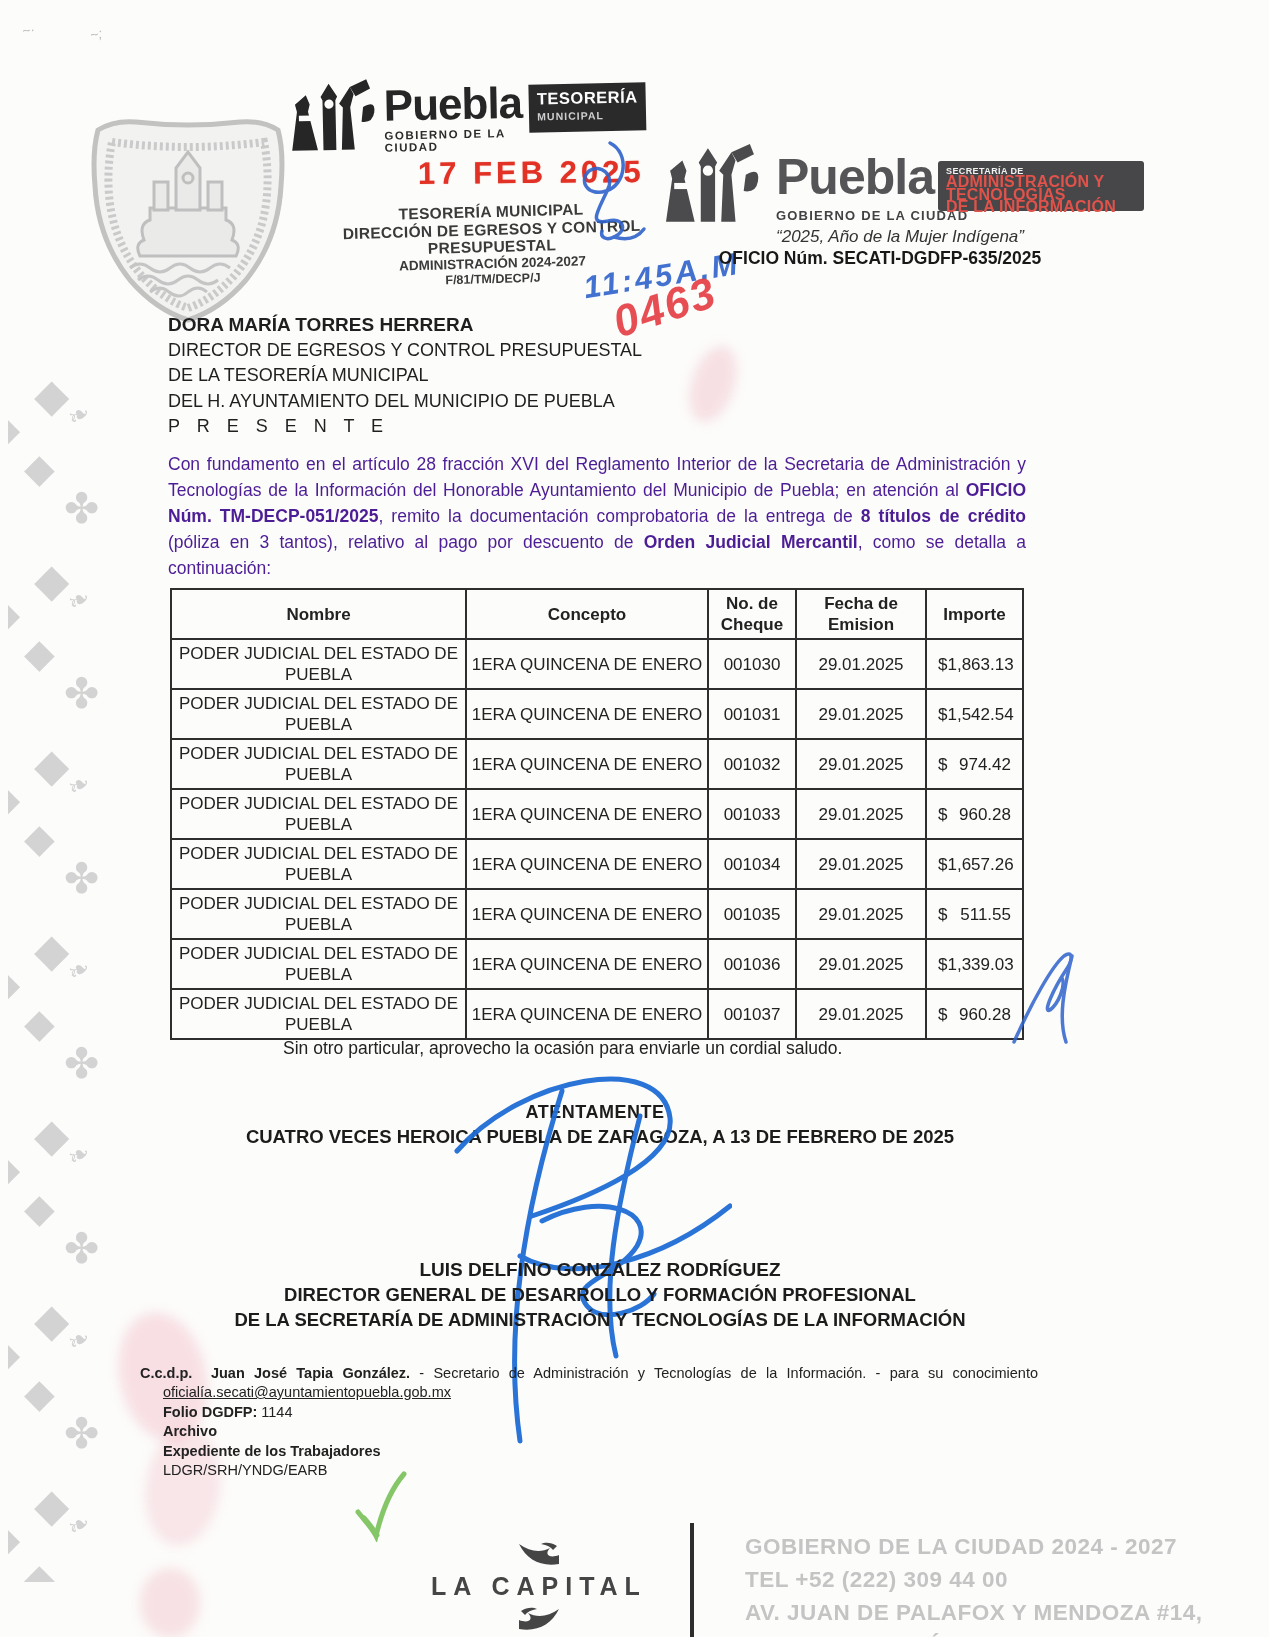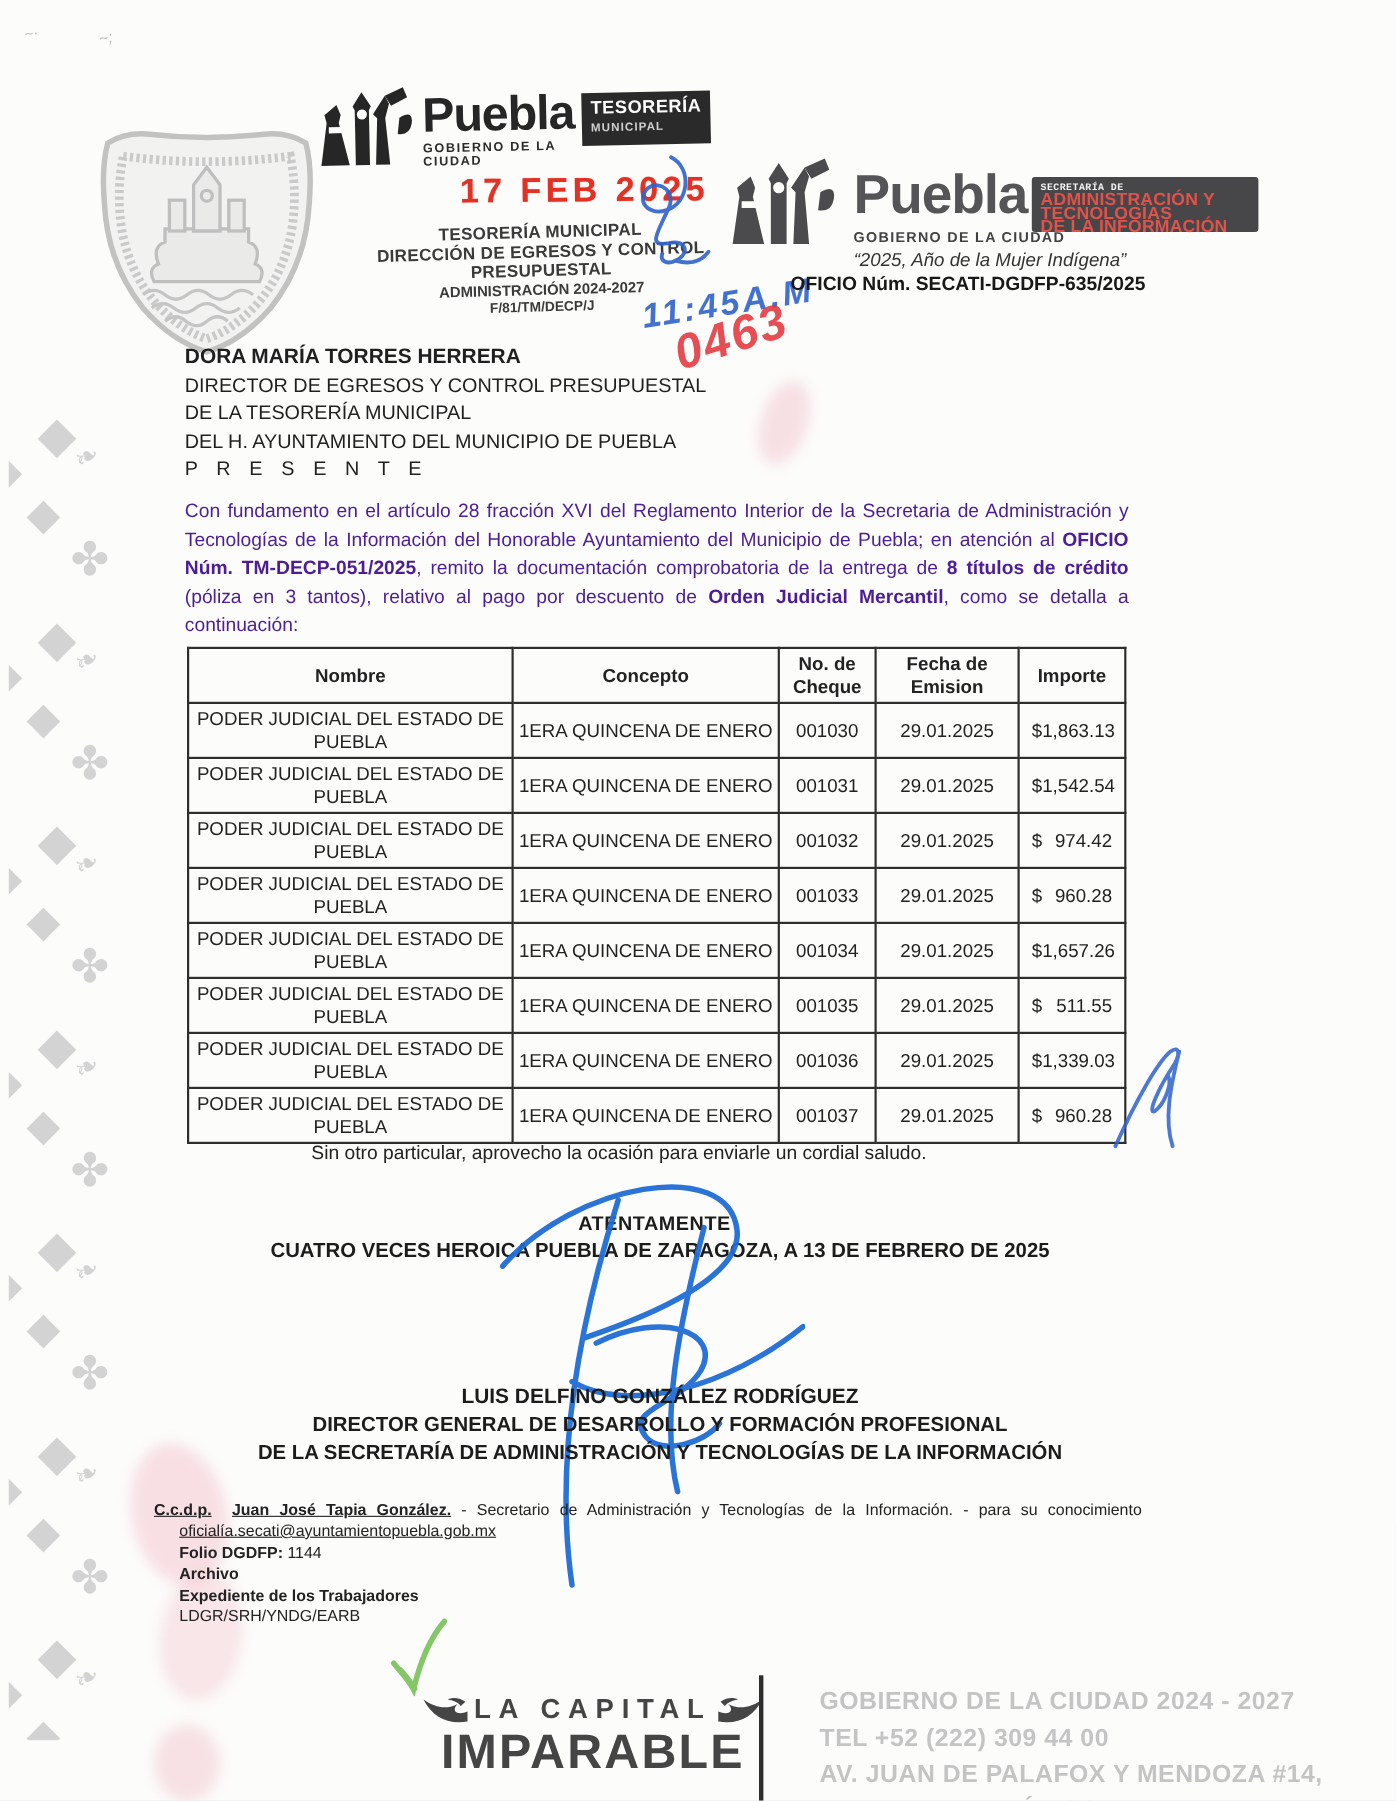--- a/index.html
+++ b/index.html
@@ -56,21 +56,21 @@
   .squiggle-top{position:absolute;left:548px;top:133px;width:100px;height:130px;}
   
   .hdr-skyline{position:absolute;left:652px;top:140px;width:118px;height:92px;}
   .hdr-word-wrap{position:absolute;left:776px;top:152px;}
   .hdr-wordmark{font-size:50px;font-weight:bold;letter-spacing:-1px;color:#555557;line-height:1;}
   .hdr-tagline{font-size:13px;font-weight:bold;letter-spacing:1.2px;color:#424244;margin-top:6px;}
   .hdr-badge{
     position:absolute;left:938px;top:161px;width:206px;height:50px;
     background:#47474a;border-radius:3px;padding:5px 8px;box-sizing:border-box;
   }
-  .hdr-badge .b0{color:#f2f2f2;font-size:9px;font-weight:bold;letter-spacing:.4px;font-family:Liberation Mono, monospace;}
+  .hdr-badge .b0{color:#f2f2f2;font-size:9px;font-weight:bold;letter-spacing:.4px;}
   .hdr-badge .b1,.hdr-badge .b2{color:#e0524a;font-size:16px;font-weight:800;letter-spacing:.2px;line-height:12.5px;}
   .motto{
     position:absolute;left:690px;top:227px;width:420px;text-align:center;
     font-style:italic;font-size:17px;color:#333;
   }
   .oficio-num{
     position:absolute;left:660px;top:248px;width:440px;text-align:center;
     font-weight:bold;font-size:17.5px;color:#181818;
   }
   
@@ -95,28 +95,28 @@
   .atentamente{position:absolute;left:165px;top:1102px;width:860px;text-align:center;font-weight:bold;font-size:18px;letter-spacing:.5px;}
   .place-date{position:absolute;left:150px;top:1126px;width:900px;text-align:center;font-weight:bold;font-size:18.5px;}
   .sig-block{position:absolute;left:130px;top:1257px;width:940px;text-align:center;font-weight:bold;color:#1c1c1c;}
   .sig-block .s0{font-size:19px;line-height:25px;}
   .sig-block .s1,.sig-block .s2{font-size:18.5px;line-height:25px;}
   .signature-ink{position:absolute;left:402px;top:1056px;width:330px;height:390px;}
   .paraph-ink{position:absolute;left:1006px;top:944px;width:84px;height:104px;}
   
   .cc{position:absolute;left:140px;top:1364px;width:898px;font-size:14.5px;color:#222;}
   .cc-first{text-align:justify;text-align-last:justify;line-height:19px;}
-  .cc-first b{font-weight:bold;text-decoration:underline;}
+  .cc-first b{font-weight:bold;}
   .cc-ind{margin-left:23px;line-height:19.5px;}
   .cc-email{text-decoration:underline;}
   .cc-bold{font-weight:bold;}
   .check-mark{position:absolute;left:350px;top:1468px;width:62px;height:74px;}
   
   .capital-logo{position:absolute;left:383px;top:1540px;width:312px;text-align:center;color:#454545;}
-  .cap-row{display:flex;align-items:center;gap:4px;}
+  .cap-row{display:flex;align-items:center;gap:4px;flex-direction:column;}
   .cap-top{font-size:25px;font-weight:bold;letter-spacing:7px;white-space:nowrap;}
   .cap-wing{width:44px;height:28px;flex:0 0 auto;}
   .cap-bottom{font-size:44px;font-weight:800;letter-spacing:2px;line-height:1;margin-top:2px;}
   .footer-divider{position:absolute;left:690px;top:1523px;width:4px;height:130px;background:#2d2d2d;}
   .footer-right{position:absolute;left:745px;top:1530px;font-size:22.5px;line-height:33px;color:#c4c4c4;letter-spacing:.5px;font-weight:bold;}
   
   .smudge{position:absolute;border-radius:50%;filter:blur(6px);}
   .sm1{left:692px;top:345px;width:42px;height:78px;background:rgba(226,110,135,.20);transform:rotate(18deg);}
   .sm2{left:120px;top:1312px;width:86px;height:130px;background:rgba(230,120,145,.22);transform:rotate(-12deg);}
   .sm3{left:146px;top:1428px;width:74px;height:118px;background:rgba(230,120,145,.17);transform:rotate(8deg);}

